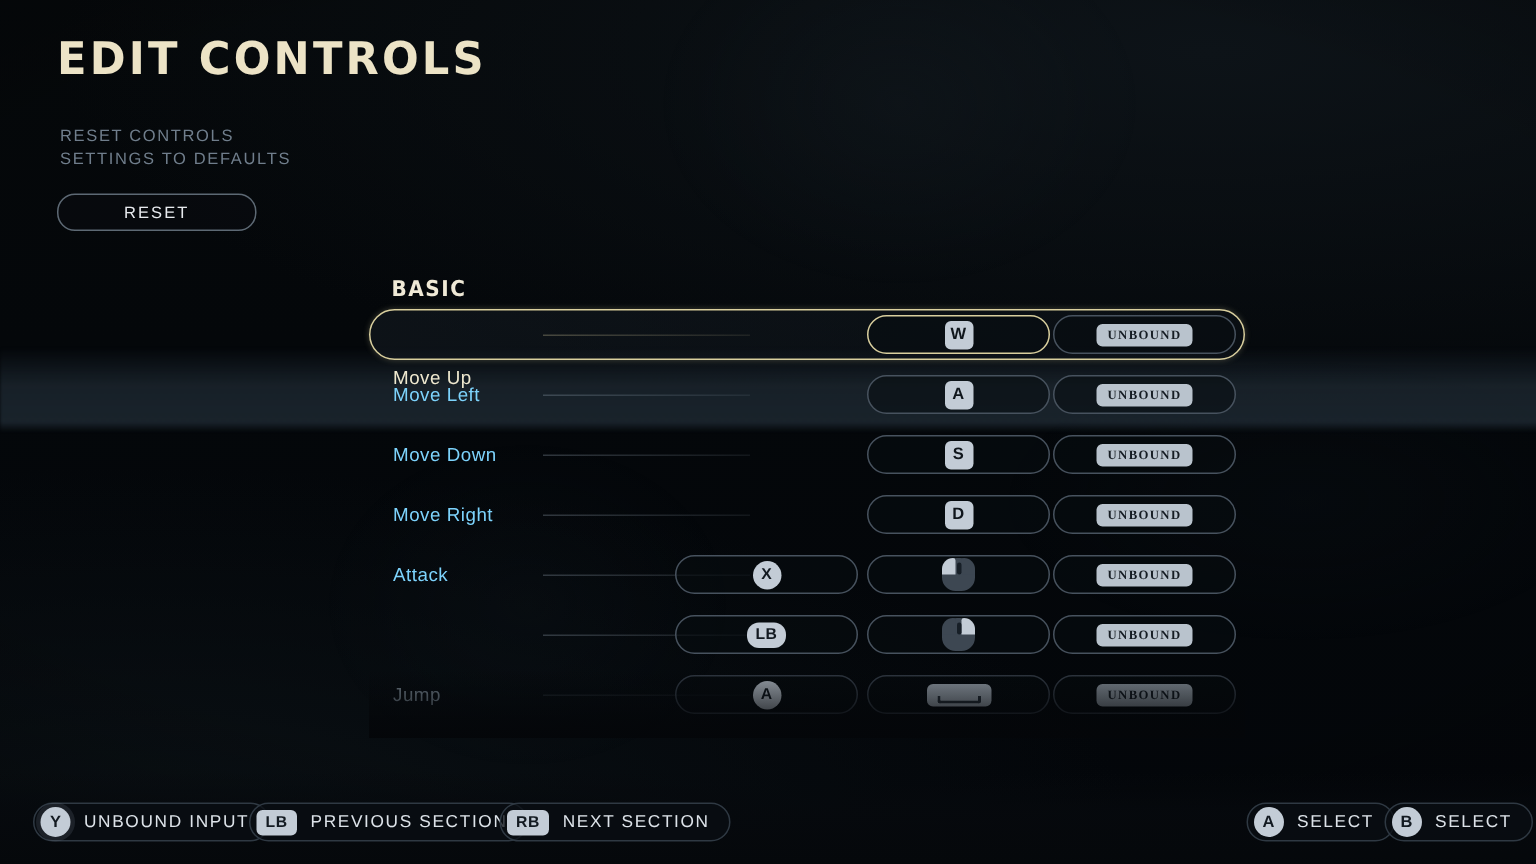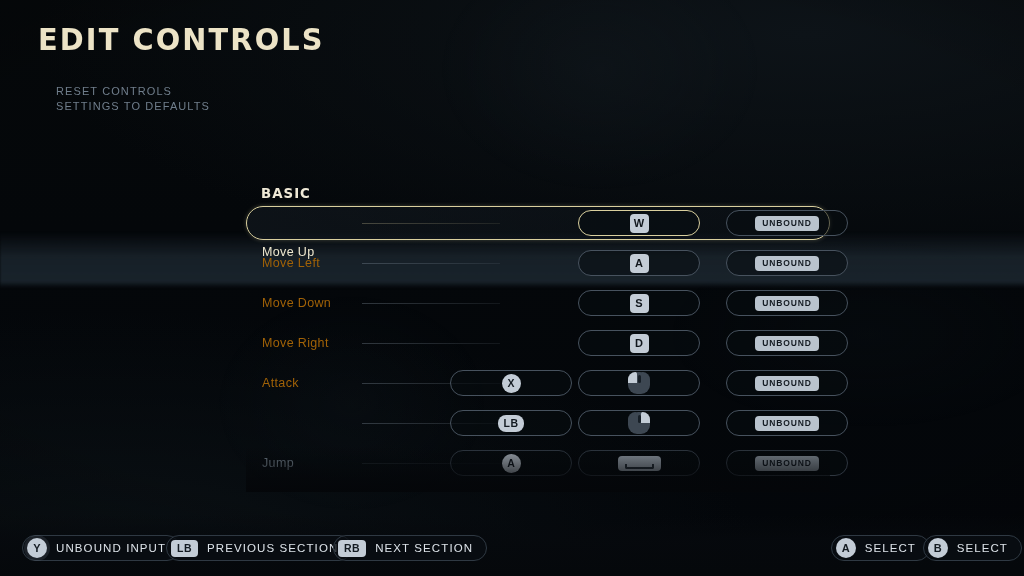--- a/index.html
+++ b/index.html
@@ -65,21 +65,21 @@
     font-size: 30px;
     letter-spacing: 2.2px;
     font-weight: 700;
     color: #ece3c6;
     font-family: "DejaVu Sans", sans-serif;
     transform: scaleX(0.96);
     transform-origin: left center;
   }
   .reset-desc {
     position: absolute;
-    left: 56px;
+    left: 40px;
     top: 84px;
     font-size: 11px;
     line-height: 14.5px;
     letter-spacing: 1.1px;
     color: #707e8c;
     font-family: "Liberation Sans", sans-serif;
   }
   .reset-btn {
     position: absolute;
     left: 38px;
@@ -140,21 +140,21 @@
   }
 
   .row-label {
     position: absolute;
     left: 16px;
     top: 0;
     height: 34px;
     line-height: 34px;
     font-size: 12.5px;
     letter-spacing: .35px;
-    color: #a16207;
+    color: #7dd3fc;
     white-space: nowrap;
   }
   .row.selected .row-label { color: #efe8cf; margin-top: 29px; }
   .row.dim .row-label { color: #707d88; }
 
   .leader {
     position: absolute;
     top: 17px;
     height: 1px;
     left: 116px;
@@ -178,21 +178,21 @@
     display: flex;
     align-items: center;
     justify-content: center;
     background: rgba(8,12,16,.55);
   }
   .row.selected .pill.kbd { border-color: #d9cf9e; }
   .row.dim .pill { border-color: #39424d; opacity: .82; }
 
   .pill.pad  { left: 204px; width: 122px; }
   .pill.kbd  { left: 332px; width: 122px; }
-  .pill.unb  { left: 480px; width: 122px; }
+  .pill.unb  { left: 456px; width: 122px; font-family: Liberation Serif, serif; }
 
   
   .keycap {
     min-width: 19px;
     height: 19px;
     padding: 0 3px;
     border-radius: 4px;
     background: #c3ccd6;
     color: #10161c;
     font-size: 11px;
@@ -382,20 +382,23 @@
   <div class="bg-band"></div>
   <div class="bg-vignette"></div>
 
   <div class="page-title">EDIT CONTROLS</div>
 
   <div class="reset-desc">
     <div>RESET CONTROLS</div>
     <div>SETTINGS TO DEFAULTS</div>
   </div>
 
+  <div class="reset-btn">
+    <span>RESET</span>
+  </div>
 
   <div class="section-label">BASIC</div>
 
   <div class="list" id="binding-list">
       <div class="row selected">
         <div class="row-inner"></div>
         <div class="row-label">Move Up</div>
         <div class="leader"></div>
         <div class="pill kbd">
           <span class="keycap">W</span>

